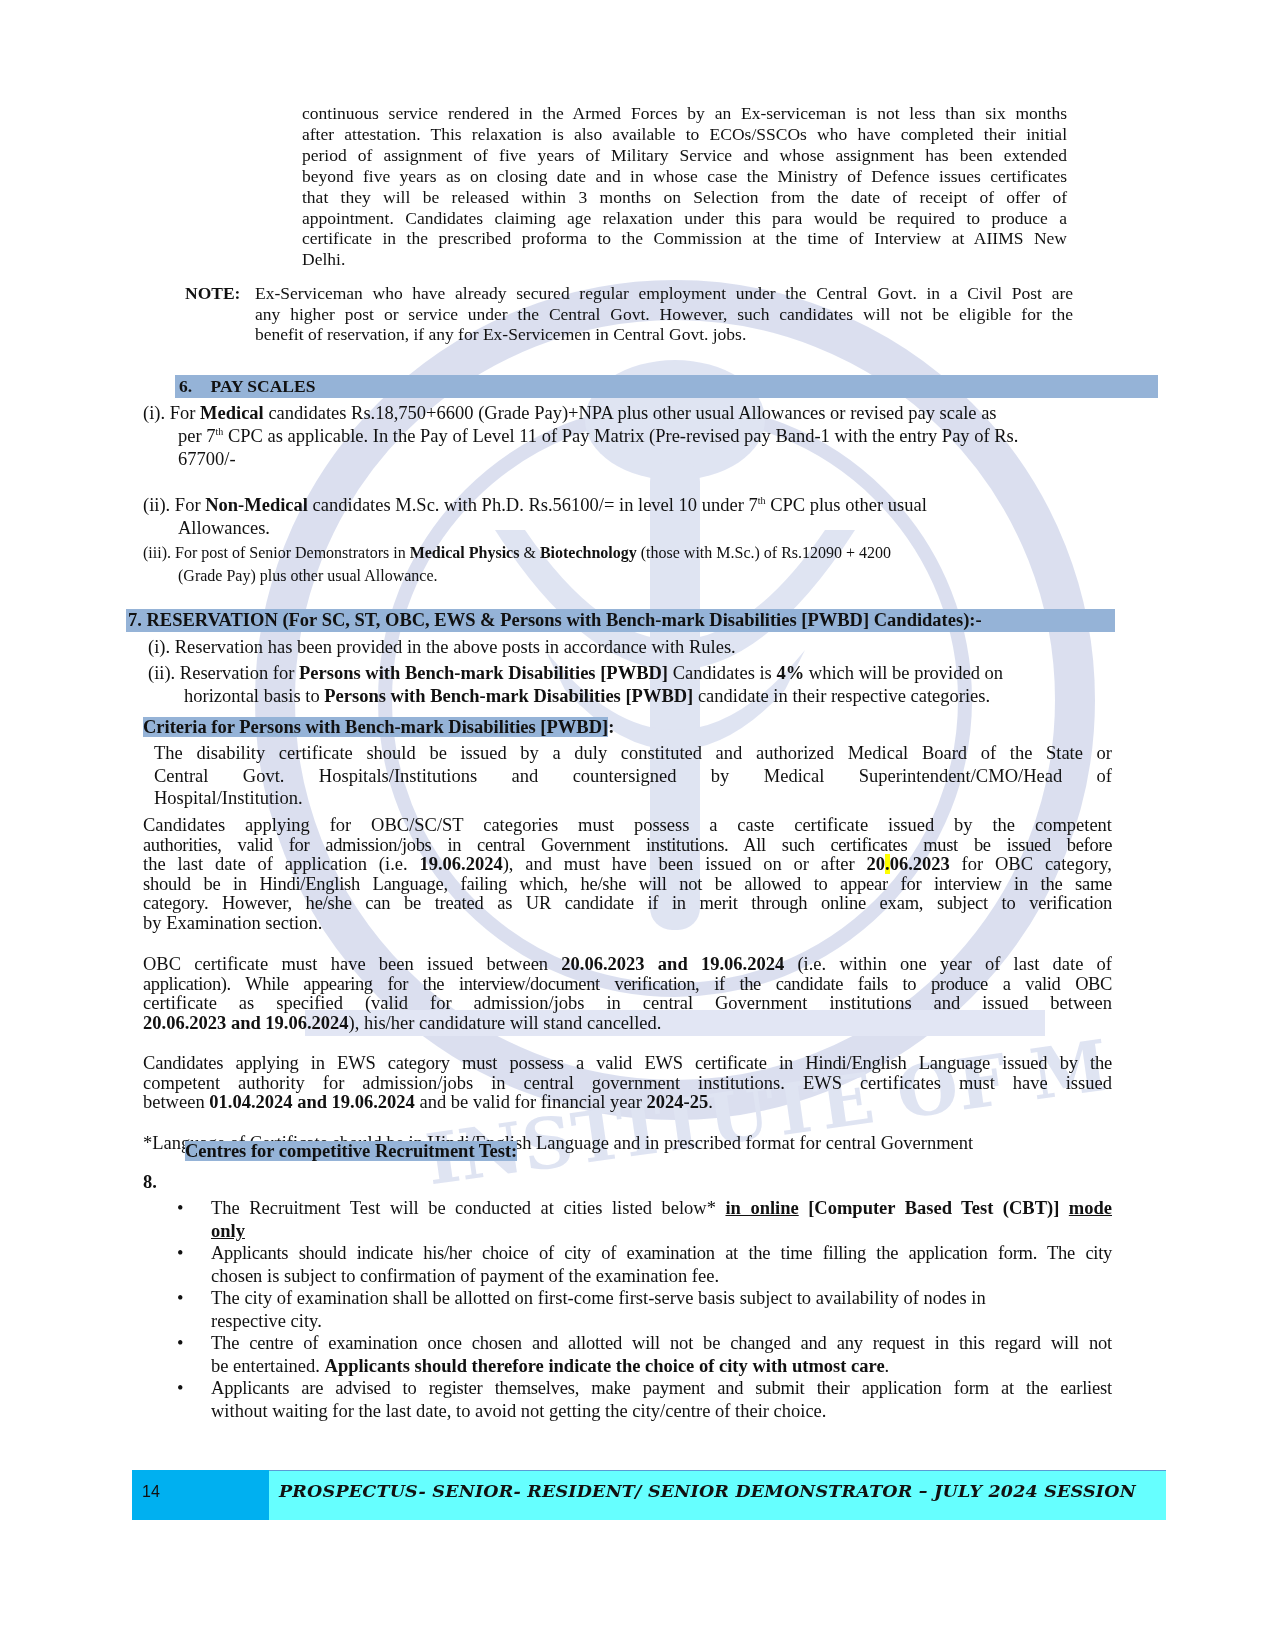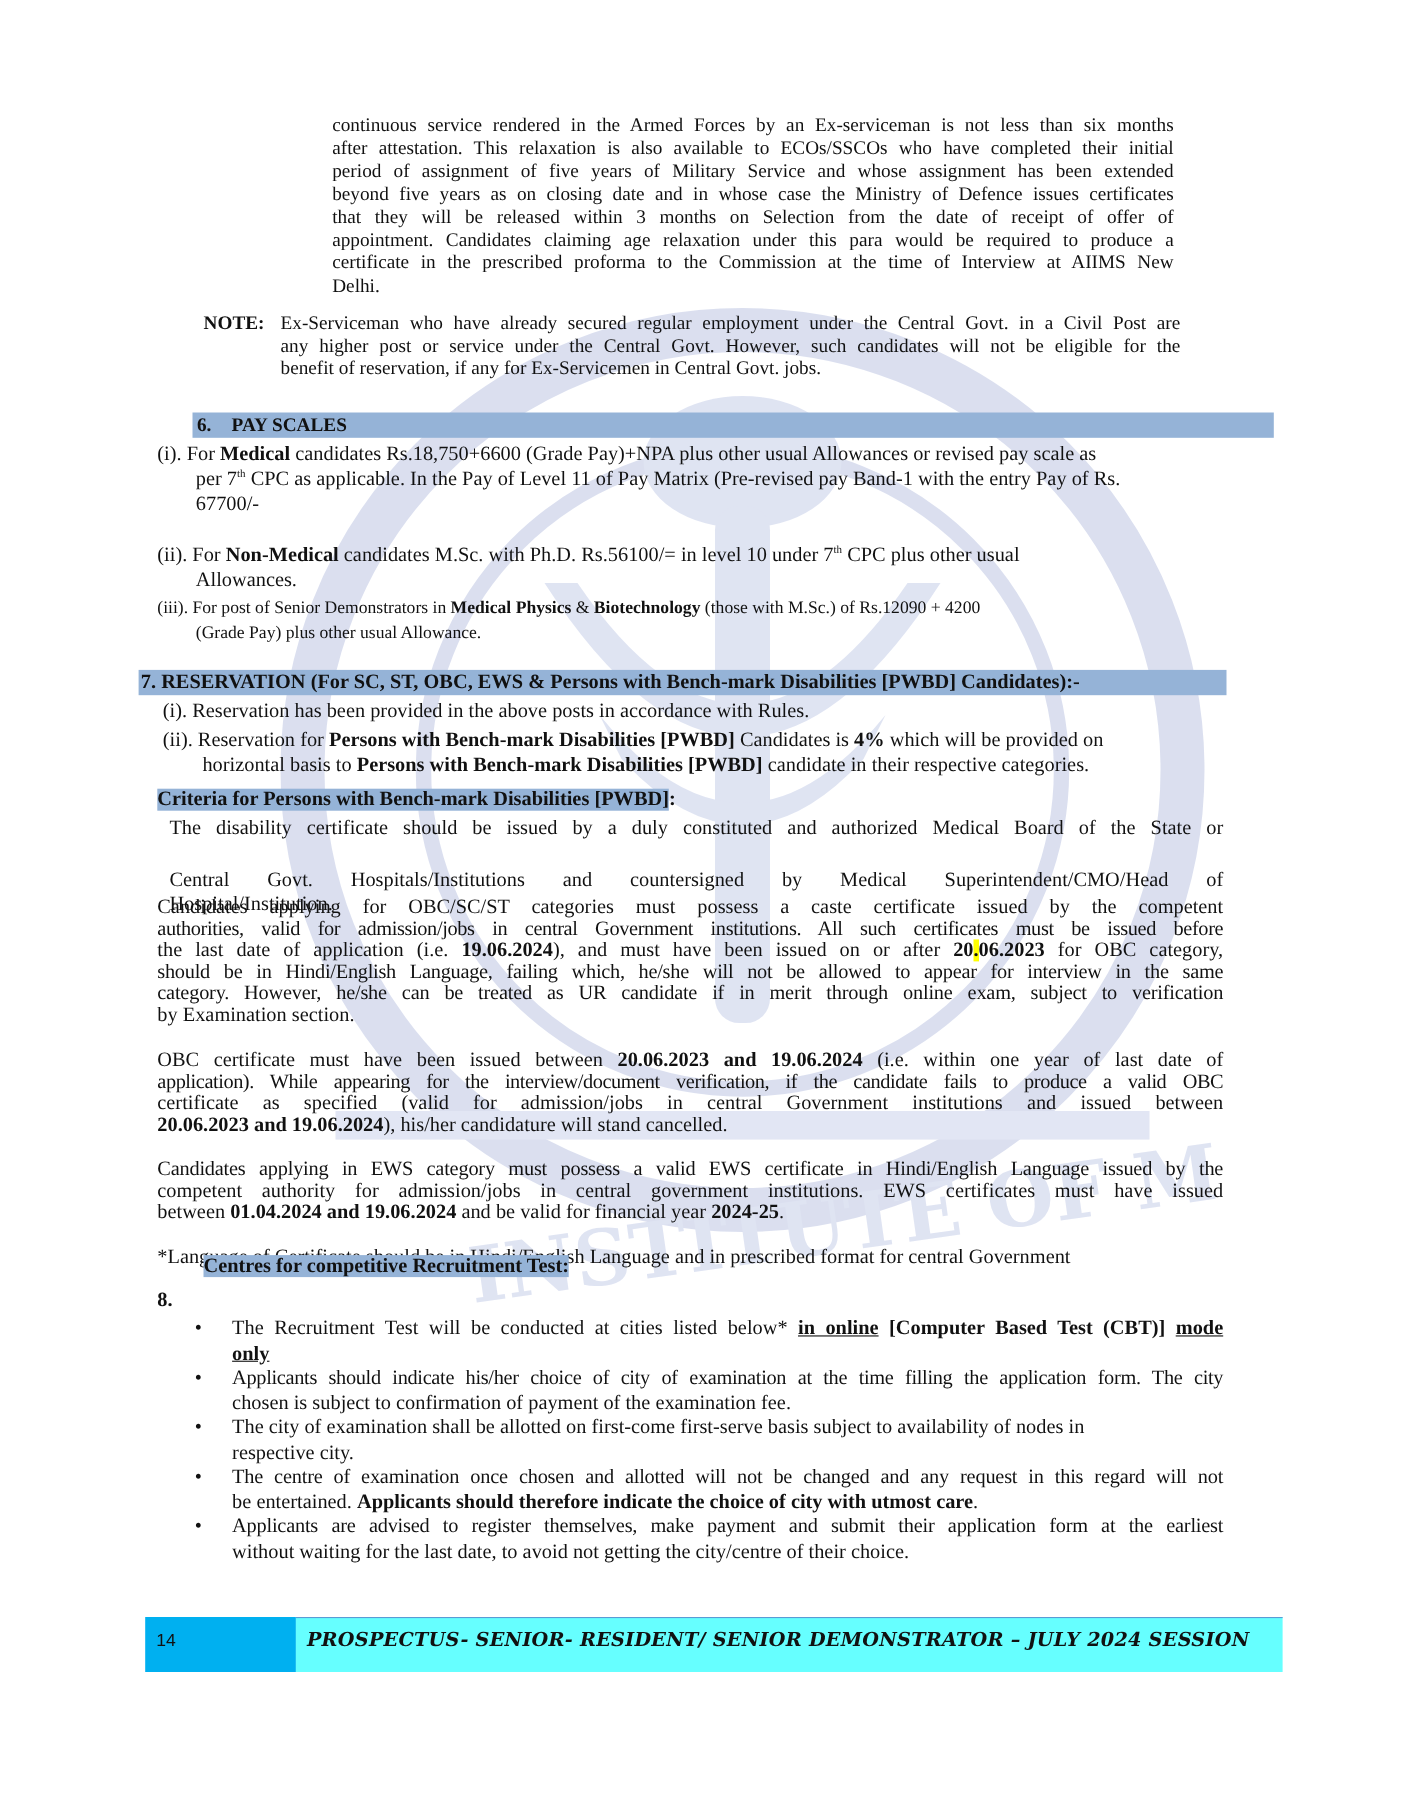--- a/index.html
+++ b/index.html
@@ -126,21 +126,21 @@
     <span>horizontal basis to </span><b>Persons with Bench-mark Disabilities [PWBD]</b><span> candidate in their respective categories.</span>
   </div>
 </div>
 
 <div class="abs" style="left:143px; top:716px; line-height:23px; font-size:18.5px; font-weight:bold;">
   <span class="hl">Criteria for Persons with Bench-mark Disabilities [PWBD]</span><span>:</span>
 </div>
 
 <div class="abs" style="left:154px; top:742px; width:958px; line-height:22.5px; font-size:18.5px;">
   <div style="text-align:justify; text-align-last:justify;">The disability certificate should be issued by a duly constituted and authorized Medical Board of the State or</div>
-  <div style="text-align:justify; text-align-last:justify; word-spacing:14px;margin-top:24px;">Central Govt. Hospitals/Institutions and countersigned by Medical Superintendent/CMO/Head of</div>
+  <div style="text-align:justify; text-align-last:justify; word-spacing:14px;">Central Govt. Hospitals/Institutions and countersigned by Medical Superintendent/CMO/Head of</div>
   <div>Hospital/Institution.</div>
 </div>
 
 <div class="abs" style="left:143px; top:816px; width:969px; line-height:19.6px; font-size:18.5px;">
   <div style="text-align:justify; text-align-last:justify;">Candidates applying for OBC/SC/ST categories must possess a caste certificate issued by the competent</div>
   <div style="text-align:justify; text-align-last:justify; letter-spacing:-0.35px;">authorities, valid for admission/jobs in central Government institutions. All such certificates must be issued before</div>
   <div style="text-align:justify; text-align-last:justify;">
     <span>the last date of application (i.e. </span><b>19.06.2024</b><span>), and must have been issued on or after </span><b><span>20</span><span class="mark-yellow">.</span><span>06.2023</span></b><span> for OBC category,</span>
   </div>
   <div style="text-align:justify; text-align-last:justify; letter-spacing:-0.25px;">should be in Hindi/English Language, failing which, he/she will not be allowed to appear for interview in the same</div>

